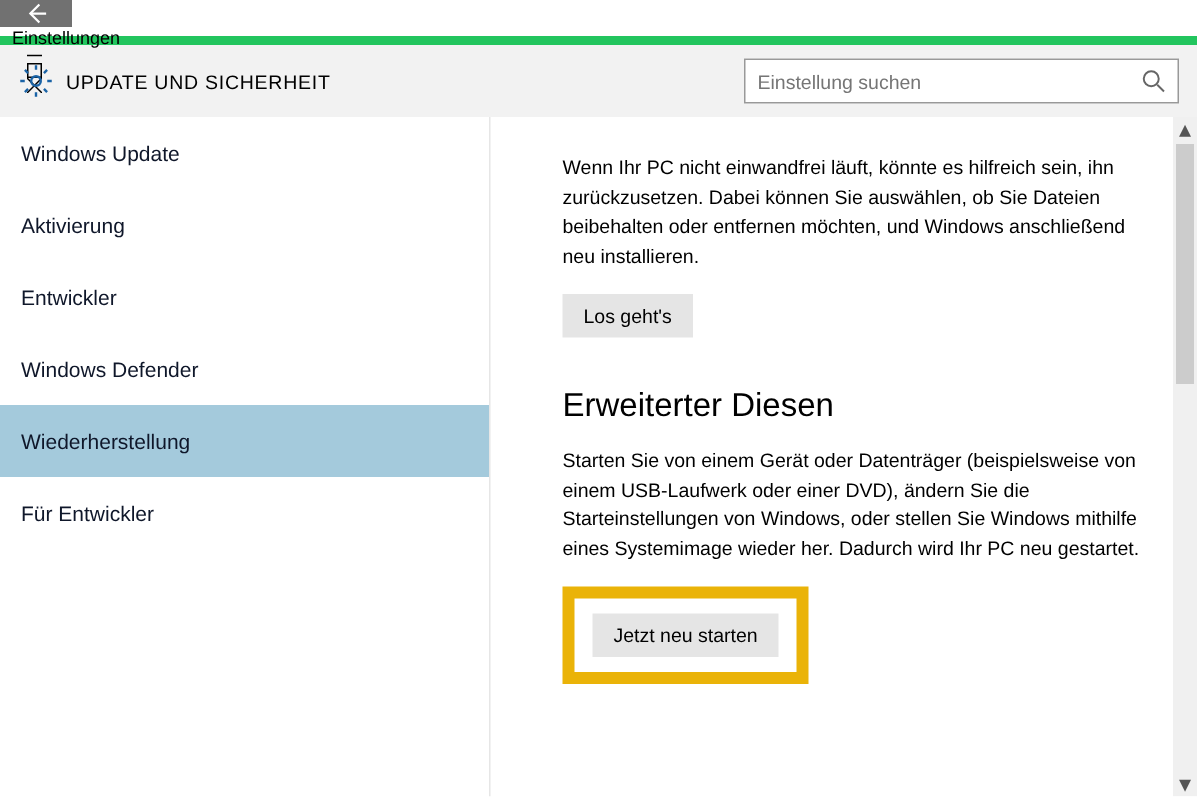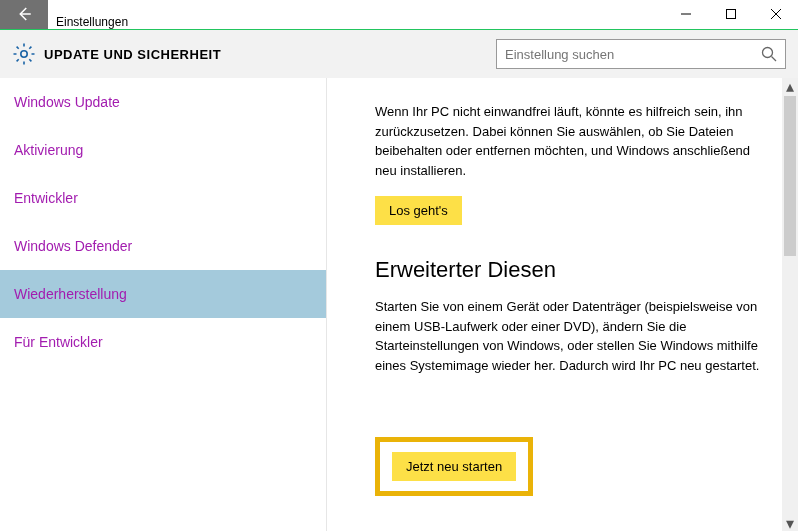--- a/index.html
+++ b/index.html
@@ -1,46 +1,46 @@
 <!DOCTYPE html>
 <html><head>
 <meta charset="utf-8">
 <style>
 * { margin: 0; padding: 0; box-sizing: border-box; font-family: "Segoe UI", Arial, sans-serif; }
 html, body { width: 798px; height: 531px; background: #fff; overflow: hidden; }
 
-.titlebar { height: 30px; background: #fff; display: flex; align-items: flex-end; border-bottom: 1px solid #22c55e; }
+.titlebar { height: 30px; background: #fff; display: flex; align-items: flex-start; border-bottom: 6px solid #22c55e; flex-direction: column; }
 .back-btn { width: 48px; height: 30px; background: #717171; display: flex; align-items: center; justify-content: center; color: #fff; }
 .back-btn svg { width: 18px; height: 18px; }
 .title-text { flex: 1; padding-left: 8px; font-size: 12px; color: #000; }
 .win-ctrl { width: 45px; height: 30px; display: flex; align-items: center; justify-content: center; }
 .win-ctrl svg { width: 10px; height: 10px; stroke: #000; stroke-width: 1; fill: none; }
 
 .header { height: 48px; background: #f2f2f2; display: flex; align-items: center; padding: 0 12px; }
 .gear-icon { width: 24px; height: 24px; margin-right: 8px; color: #1a63a6; }
-.header-title { font-size: 13px; font-weight: 700; color: #000; flex: 1; letter-spacing: .5px; }
+.header-title { font-size: 13px; font-weight: 400; color: #000; flex: 1; letter-spacing: .5px; }
 .search-box { width: 290px; height: 30px; border: 1px solid #999; background: #fff; display: flex; align-items: center; padding: 0 8px; gap: 28px; }
 .search-box input { flex: 1; border: none; outline: none; font-size: 13px; color: #666; background: transparent; }
 .search-box .sicon { width: 16px; height: 16px; color: #666; }
 
 .body { display: flex; height: calc(531px - 78px); }
 .sidebar { width: 327px; background: #fff; border-right: 1px solid #e6e6e6; }
-.side-item { height: 48px; display: flex; align-items: center; padding-left: 14px; font-size: 14px; color: #a21caf; }
+.side-item { height: 48px; display: flex; align-items: center; padding-left: 14px; font-size: 14px; color: #0f172a; }
 .side-item.selected { background: #a4cadc; }
 
 .content { flex: 1; padding: 24px 20px 20px 48px; position: relative; overflow: hidden; }
 .scrollbar { position: absolute; right: 0; top: 0; width: 16px; height: 100%; background: #f0f0f0; }
 .scrollbar .thumb { position: absolute; top: 18px; left: 2px; width: 12px; height: 160px; background: #ccc; }
 .scrollbar .arr { position: absolute; left: 0; width: 16px; height: 16px; display: flex; align-items: center; justify-content: center; color: #555; }
 .scrollbar .arr.up { top: 0; } .scrollbar .arr.down { bottom: 0; }
 
 .section-title { font-size: 22px; font-weight: 400; color: #000; margin-bottom: 14px; }
 .section-text { font-size: 13px; color: #000; line-height: 1.5; margin-bottom: 16px; max-width: 390px; }
-.btn { display: inline-block; background: #fde047; border: none; padding: 7px 14px; font-size: 13px; color: #000; margin-bottom: 32px; text-align: center; }
-.highlight-box { border: 5px solid #eab308; padding: 10px 12px; display: inline-block; margin-top: 46px; }
+.btn { display: inline-block; background: #e5e5e5; border: none; padding: 7px 14px; font-size: 13px; color: #000; margin-bottom: 32px; text-align: center; }
+.highlight-box { border: 8px solid #eab308; padding: 10px 12px; display: inline-block; }
 </style>
 </head>
 <body>
 
 <div class="titlebar">
   <div class="back-btn">
     <svg viewBox="0 0 24 24">
         <path d="M15 4l-8 8 8 8" stroke="#fff" stroke-width="2" fill="none"></path>
         <path d="M7 12h14" stroke="#fff" stroke-width="2"></path>
       </svg>

